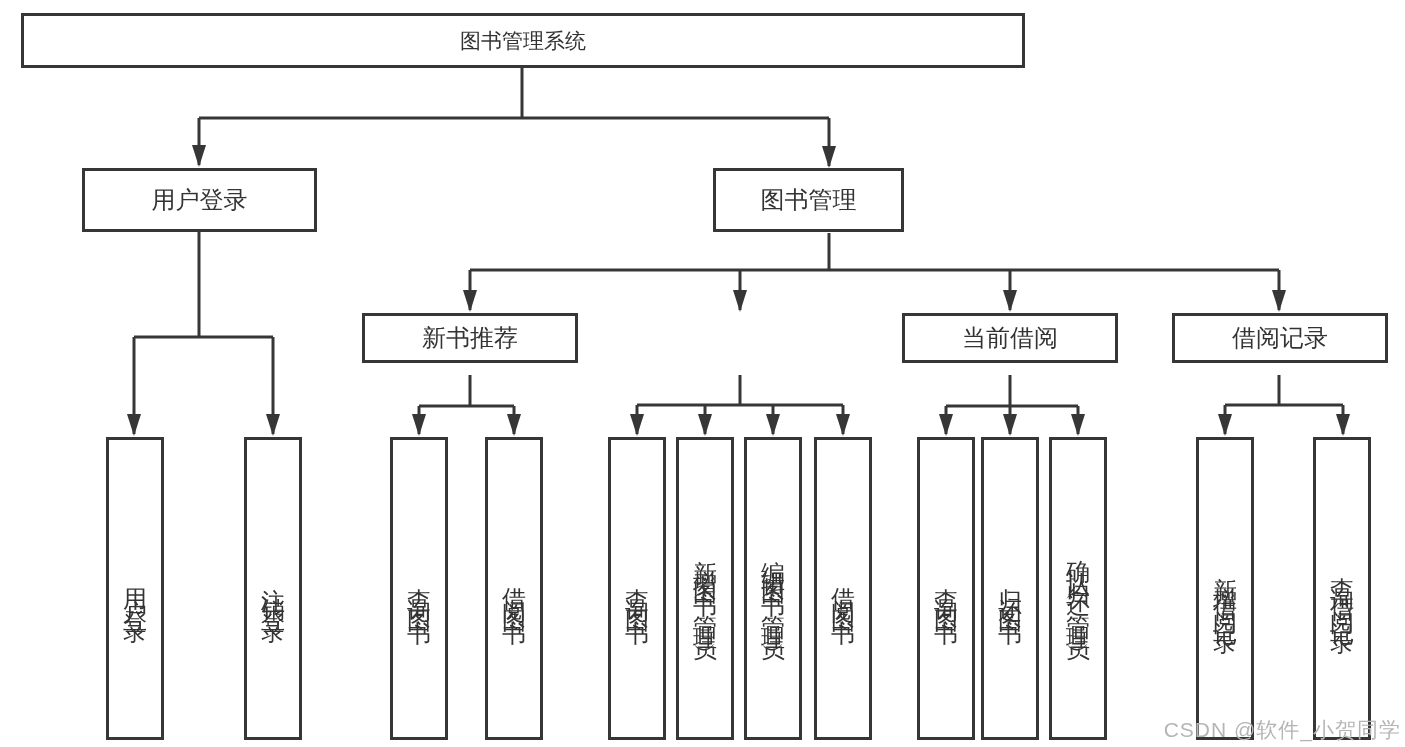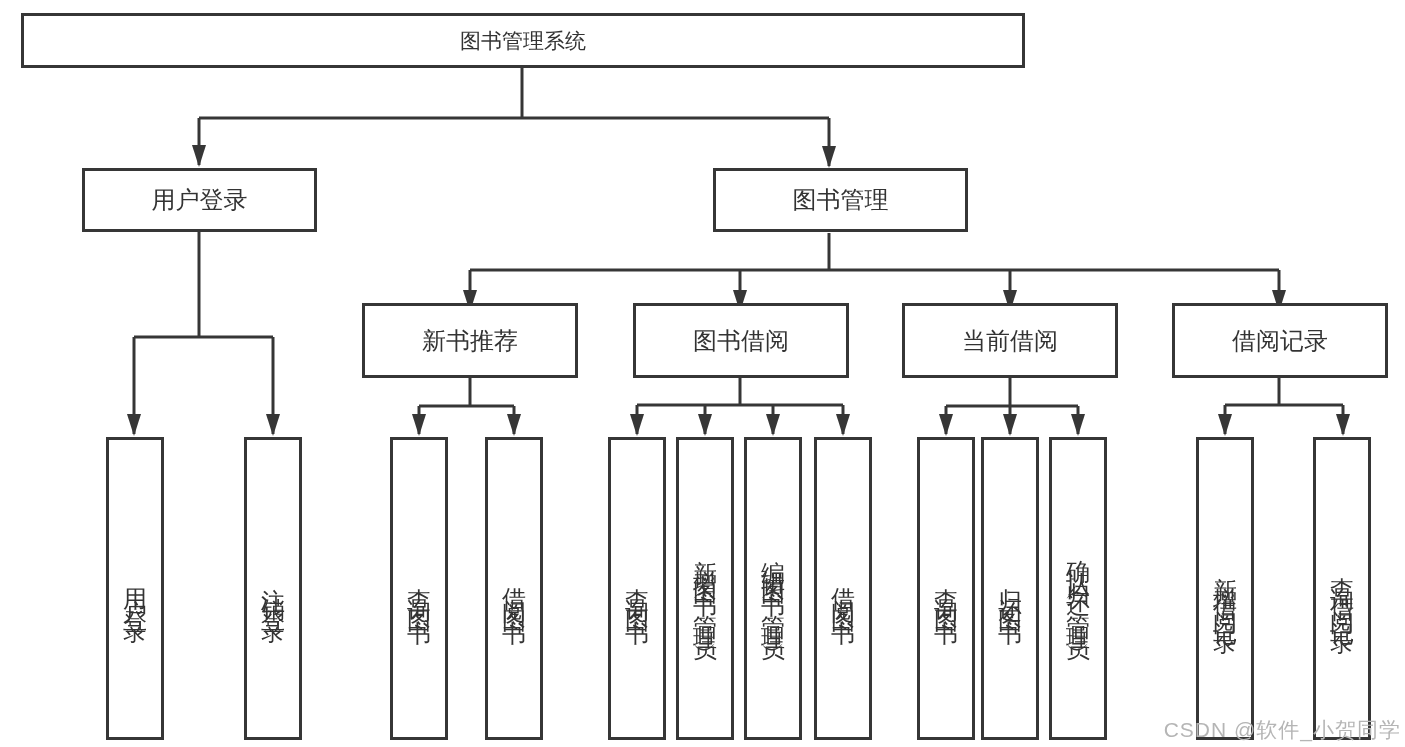--- a/index.html
+++ b/index.html
@@ -15,22 +15,22 @@
   .arrowhead{fill:var(--line);}
   .box{
     position:absolute;box-sizing:border-box;background:#fff;
     border:3px solid var(--line);
     display:flex;align-items:center;justify-content:center;
     font-size:24px;color:var(--text);text-align:center;
   }
   .root-box{left:21px;top:13px;width:1004px;height:55px;font-size:21px;}
   .n2{top:168px;height:64px;}
   .n2a{left:82px;width:235px;}
-  .n2b{left:713px;width:255px;}
-  .n3{top:303px;height:75px;width:216px;text-align:right;}
+  .n2b{left:713px;width:191px;}
+  .n3{top:313px;height:50px;width:216px;text-align:right;}
   .n3a{left:362px;} .n3b{left:633px;} .n3c{left:902px;} .n3d{left:1172px;}
   .leaf{
     top:437px;height:303px;width:58px;
     writing-mode:vertical-rl;text-orientation:mixed;
     letter-spacing:11px;line-height:1;padding-top:4px;
   }
   .l1{left:106px}.l2{left:244px}.l3{left:390px}.l4{left:485px}
   .l5{left:608px}.l6{left:676px}.l7{left:744px}.l8{left:814px}
   .l9{left:917px}.l10{left:981px}.l11{left:1049px}.l12{left:1196px}.l13{left:1313px}
   .watermark{
@@ -91,21 +91,20 @@
     <line class="connector" x1="1225" y1="405" x2="1225" y2="434" marker-end="url(#arrow)"></line>
     <line class="connector" x1="1343" y1="405" x2="1343" y2="434" marker-end="url(#arrow)"></line>
   </svg>
 
   <div class="box root-box">图书管理系统</div>
 
   <div class="box n2 n2a">用户登录</div>
   <div class="box n2 n2b">图书管理</div>
 
   <div class="box n3 n3a">新书推荐</div>
-  <div class="box n3 n3b">图书借阅</div>
   <div class="box n3 n3c">当前借阅</div>
   <div class="box n3 n3d">借阅记录</div>
 
   <div class="box leaf l1">用户登录</div>
   <div class="box leaf l2">注销登录</div>
   <div class="box leaf l3">查询图书</div>
   <div class="box leaf l4">借阅图书</div>
   <div class="box leaf l5">查询图书</div>
   <div class="box leaf l6">新增图书（管理员）</div>
   <div class="box leaf l7">编辑图书（管理员）</div>

